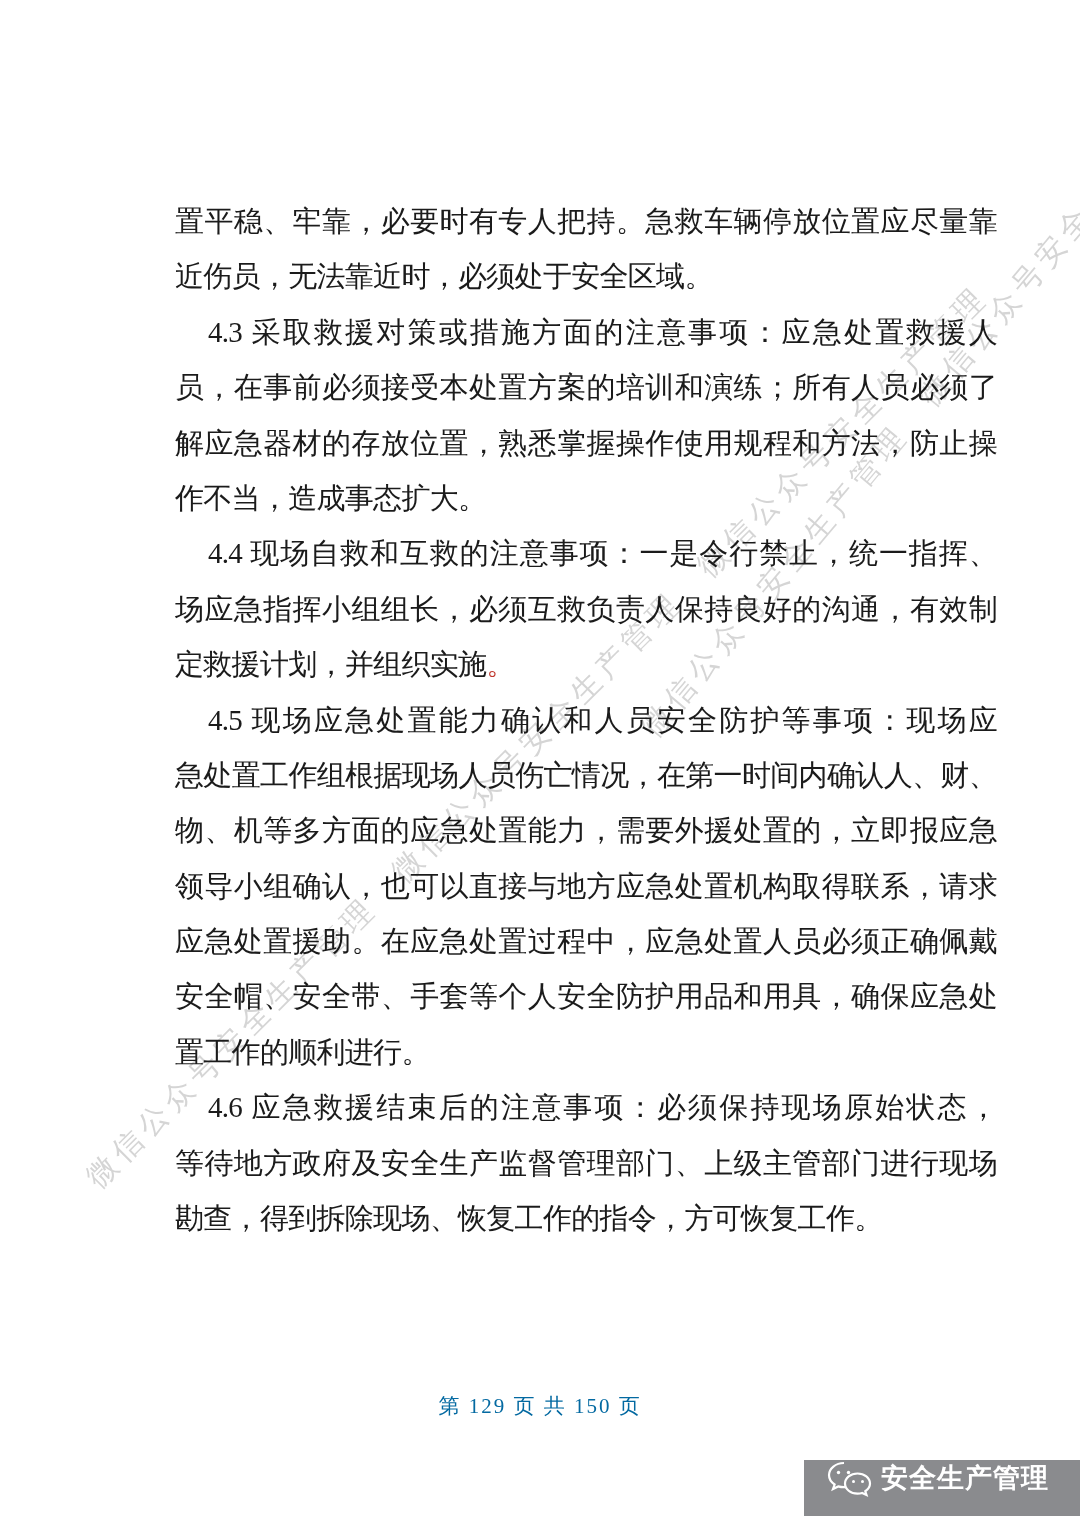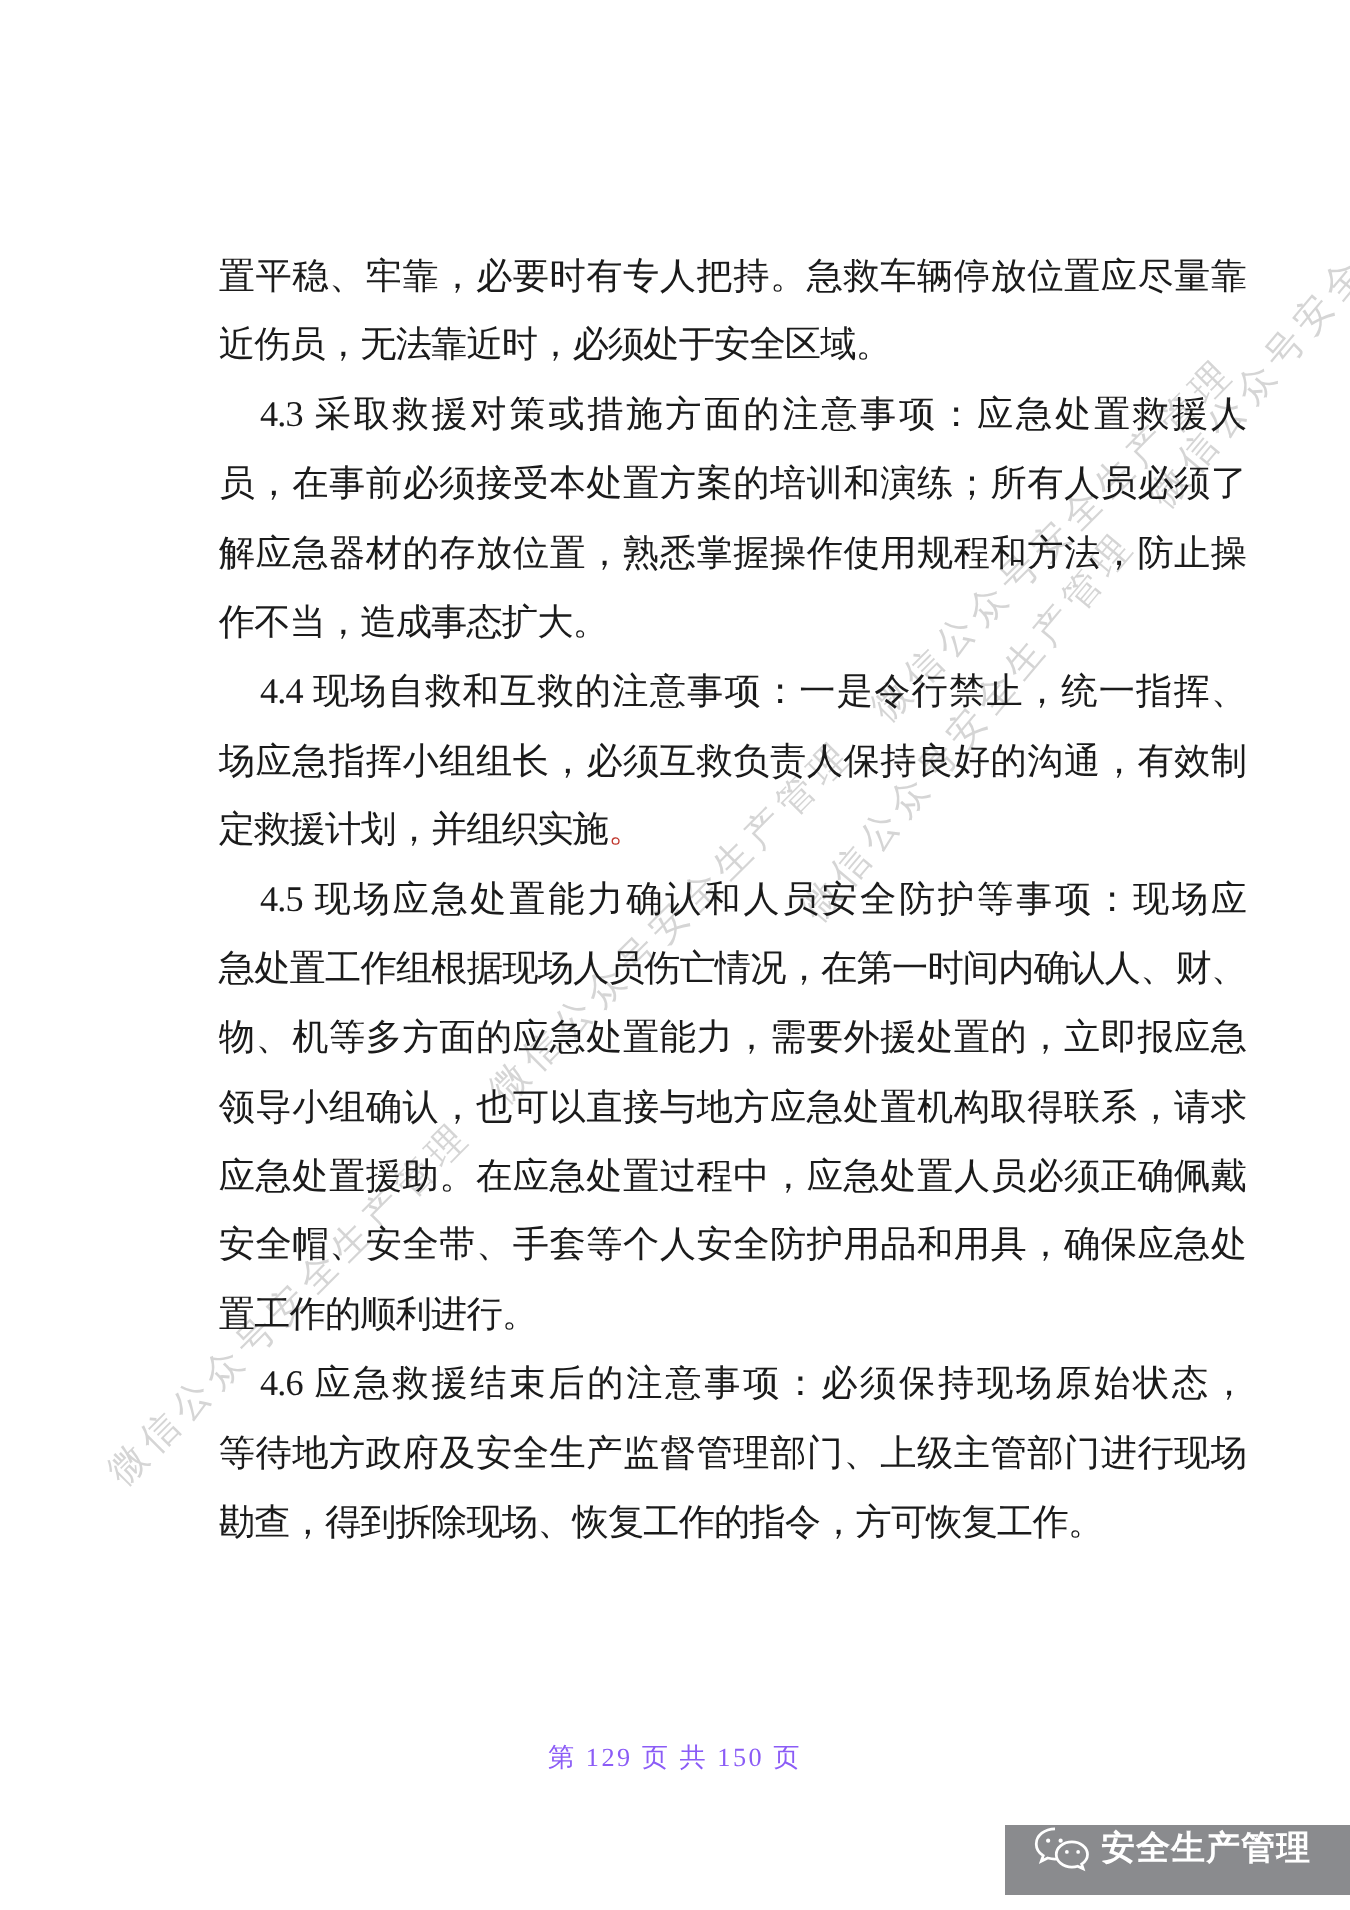--- a/index.html
+++ b/index.html
@@ -48,21 +48,21 @@
   #wm-1 { left: 648px; top: 712px; transform: rotate(-50deg); }
   #wm-2 { left: 92px;  top: 1162px; transform: rotate(-45deg); }
   
   #page-footer {
     position: absolute;
     left: 0; top: 1392px;
     width: 100%;
     text-align: center;
     font-size: 21px;
     letter-spacing: 2px;
-    color: #8b5cf6;
+    color: #0369a1;
   }
   
   #wechat-banner {
     position: absolute;
     left: 804px; top: 1460px;
     width: 276px; height: 56px;
     background: #8a8b8e;
     display: flex;
     align-items: flex-start;
     padding-left: 22px;

